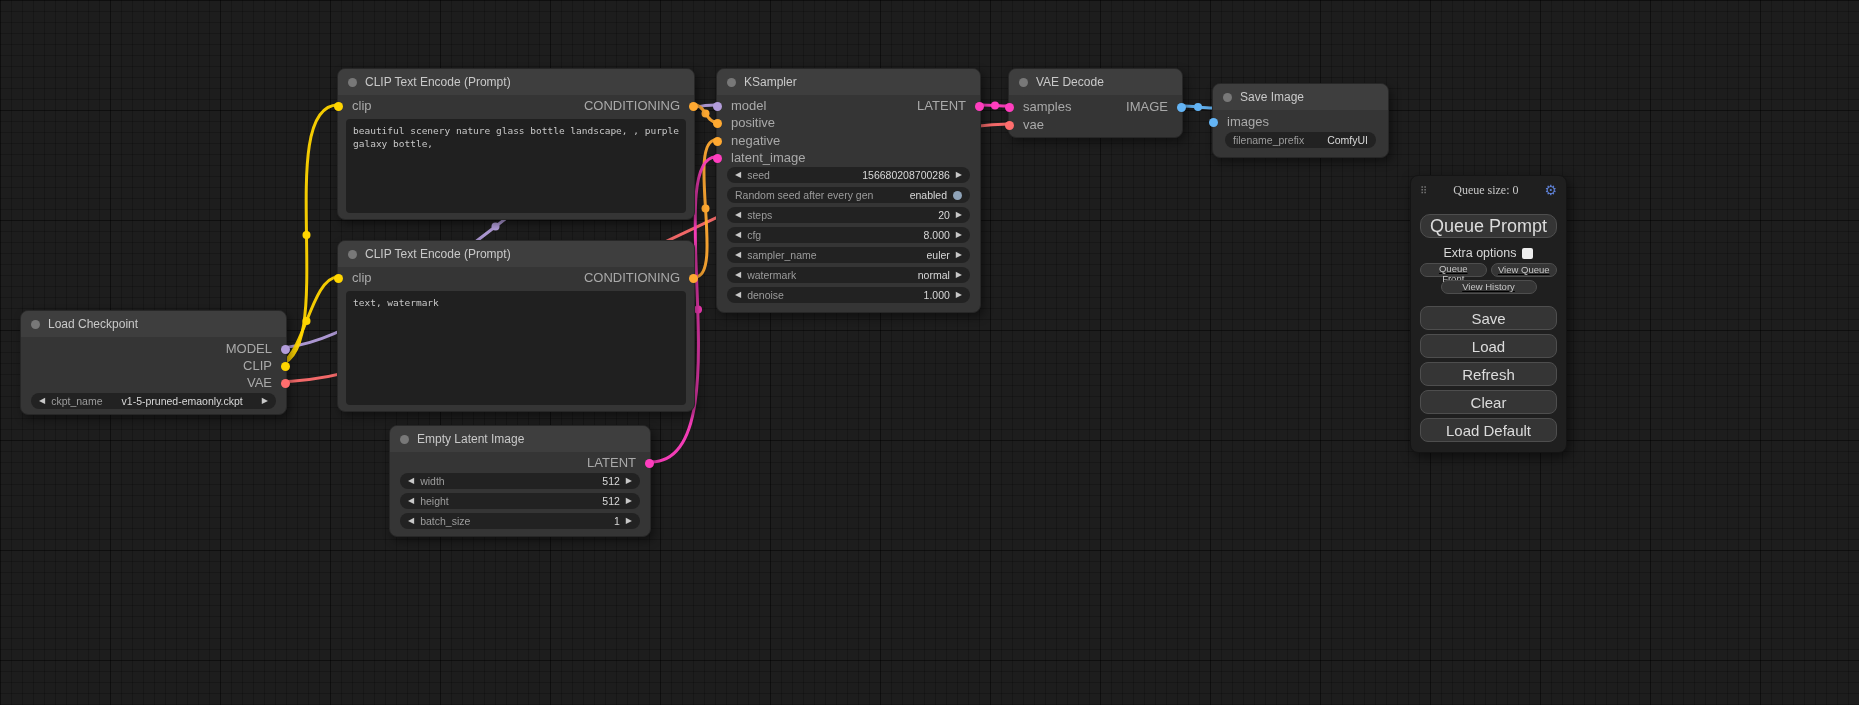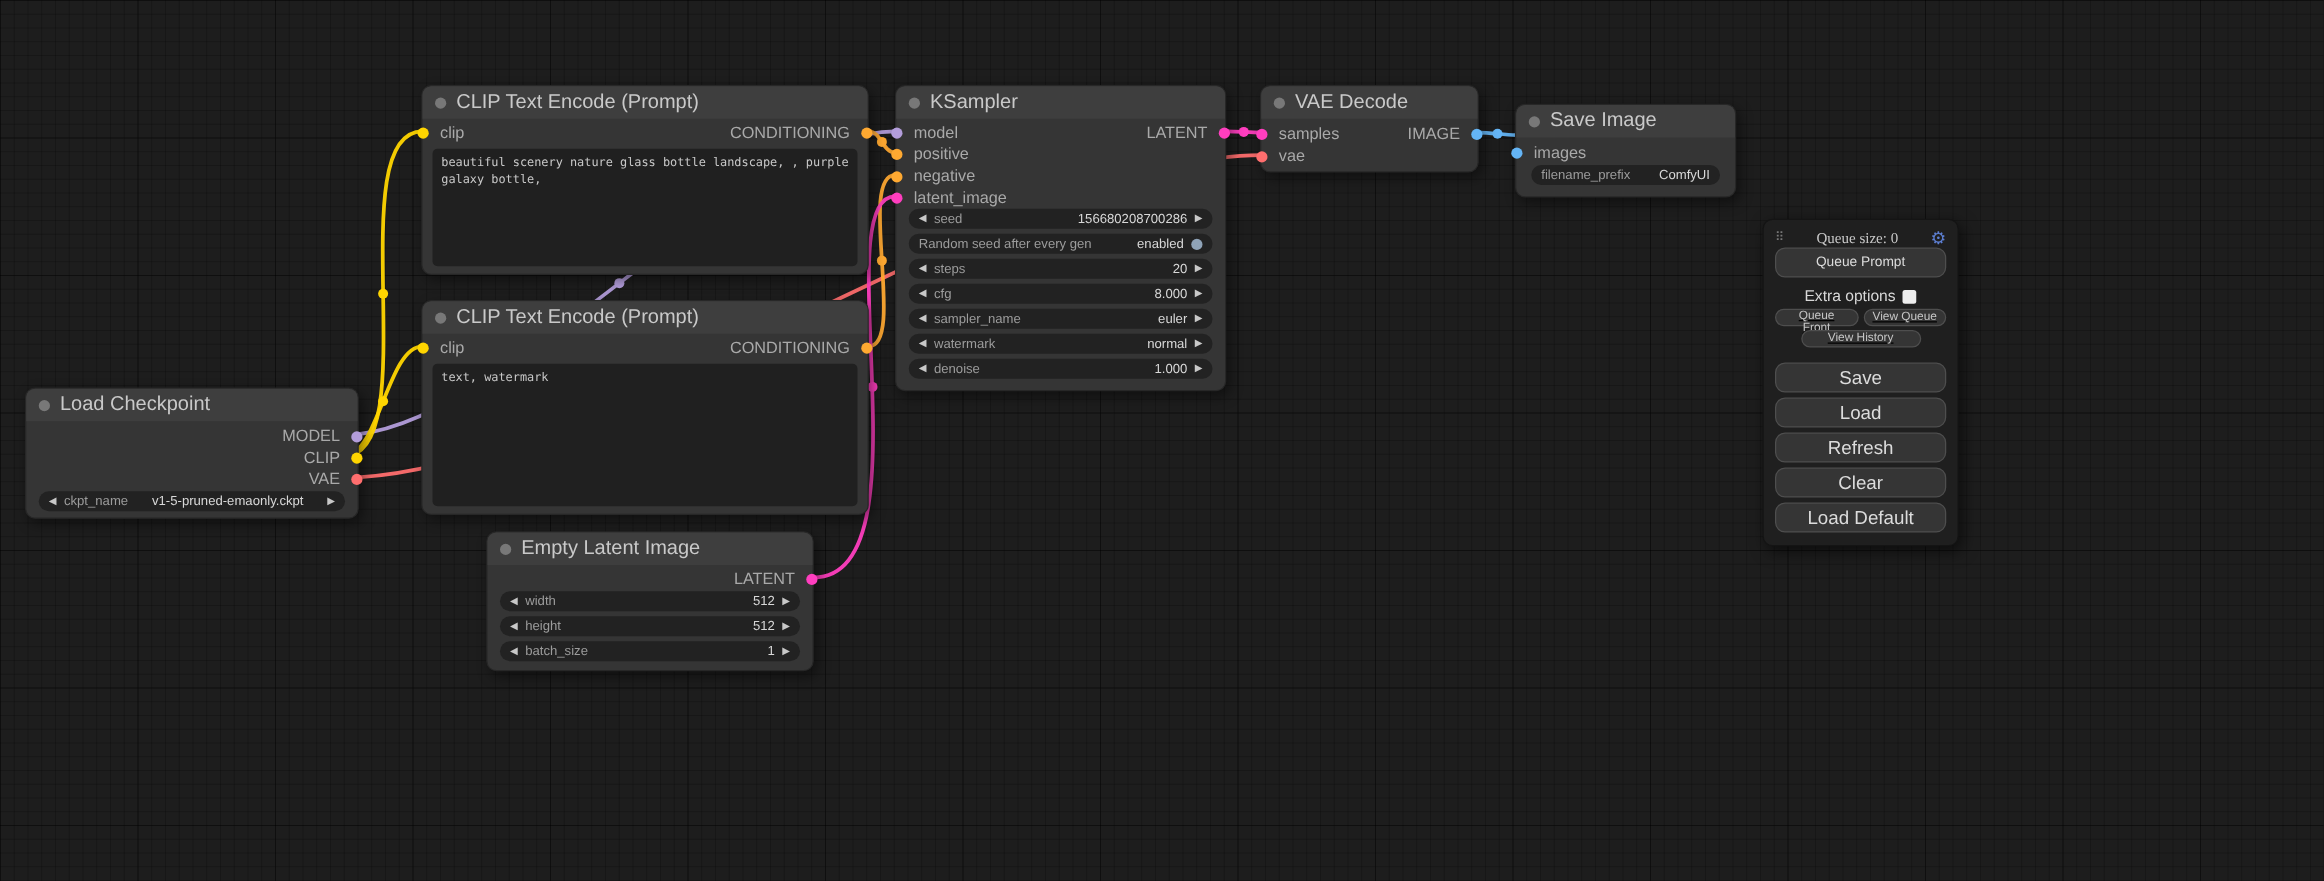--- a/index.html
+++ b/index.html
@@ -25,21 +25,21 @@
     position:absolute; z-index:2;
     background:#353535; border:1px solid #272727; border-radius:8px;
     box-shadow: 3px 4px 10px rgba(0,0,0,.45);
   }
   .node-title {
     position:absolute; left:0; right:0; top:0; height:26px;
     background:#3e3e3e; border-radius:7px 7px 0 0;
     display:flex; align-items:center; gap:8px; padding:0 10px;
   }
   .title-dot { flex:none; width:9px; height:9px; border-radius:50%; background:#787878; }
-  .title-text { font-size:16px; color:#c9c9c9; white-space:nowrap; }
+  .title-text { font-size:12px; color:#c9c9c9; white-space:nowrap; }
 
   .slot-label { position:absolute; font-size:13px; line-height:12px; color:#a9a9a9; white-space:nowrap; }
   .slot-label.in  { left:14px; }
   .slot-label.out { right:14px; }
   .slot-dot { position:absolute; width:9px; height:9px; border-radius:50%; z-index:3; }
   .slot-dot.in  { left:-4px; }
   .slot-dot.out { right:-4px; }
   .dot-model  { background:#b39ddb; }
   .dot-clip   { background:#ffd500; }
   .dot-vae    { background:#ff6e6e; }
@@ -77,21 +77,21 @@
   }
   .qp-header { display:flex; align-items:center; height:16px; }
   .drag-handle { font-size:10px; color:#777; flex:none; }
   .qp-size { flex:1; text-align:center; font-size:12px; color:#c8c8c8;font-family:Liberation Serif, serif; }
   .gear { flex:none; font-size:14px; color:#5d7fd3; line-height:14px; cursor:pointer; }
   .qp-big {
     height:24px; margin-top:4px; width:100%;
     background:#353535; border:1px solid #4e4e4e; border-radius:8px;
     color:#dcdcdc; font-size:15px; font-family:inherit; cursor:pointer;
   }
-  .qp-queue { margin-top:0; font-size:11px; }
+  .qp-queue { margin-top:16px; font-size:18px;border-radius:10px; }
   .qp-extra { margin-top:8px; display:flex; justify-content:center; align-items:center; gap:6px;
     font-size:12.5px; color:#d8d8d8; height:14px; }
   .qp-checkbox { width:11px; height:11px; background:#ededed; border-radius:2px; cursor:pointer; }
   .qp-row { display:flex; gap:4px; margin-top:3px;text-decoration:underline; }
   .qp-row.center { justify-content:center; }
   .qp-small {
     flex:1; height:14px; line-height:10px;
     background:#353535; border:1px solid #4e4e4e; border-radius:8px;
     color:#c6c6c6; font-size:9.5px; font-family:inherit; cursor:pointer; padding:0 6px;
   }

